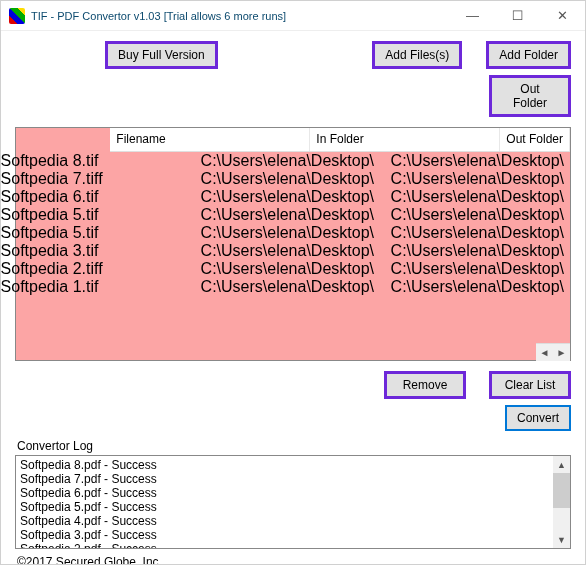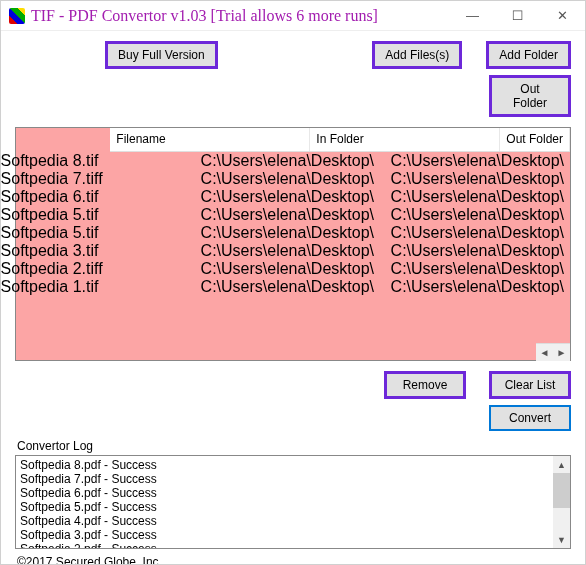--- a/index.html
+++ b/index.html
@@ -19,21 +19,21 @@
       padding: 0 0 0 8px;
       background: #fff;
       border-bottom: 1px solid #eee;
     }
     .titlebar-icon {
       width: 16px; height: 16px;
       background: linear-gradient(45deg,#d00 25%,#00d 25% 50%,#0a0 50% 75%,#fd0 75%);
       margin-right: 6px;
       border-radius: 2px;
     }
-    .titlebar-title { flex: 1; color: #a21caf; font-size: 16px; font-family: Liberation Serif, serif; }
+    .titlebar-title { flex: 1; color: #0c4a6e; font-size: 11px; }
     .titlebar-ctrls { display: flex; }
     .titlebar-btn {
       width: 45px; height: 30px;
       display: flex; align-items: center; justify-content: center;
       font-size: 13px; color: #555;
     }
     .content { padding: 10px 14px 4px 14px; }
     .toolbar1 {
       display: flex;
       margin-bottom: 6px;
@@ -103,21 +103,21 @@
       justify-content: flex-end;
       gap: 23px;
       margin: 10px 0 6px 0;
     }
     .actions .btn { width: 82px; text-align: center; }
     .convert-row {
       display: flex;
       justify-content: flex-end;
       margin-bottom: 8px;
     }
-    .convert-row .btn { width: 82px; text-align: center; }
+    .convert-row .btn { width: 66px; text-align: center; }
     .log-wrap { margin-top: 2px; }
     .log-label { font-size: 12px; margin-bottom: 2px; padding-left: 2px; }
     .log-box {
       border: 1px solid #888;
       height: 94px;
       padding: 2px 4px;
       font-size: 12px;
       line-height: 14px;
       overflow: hidden;
       position: relative;

